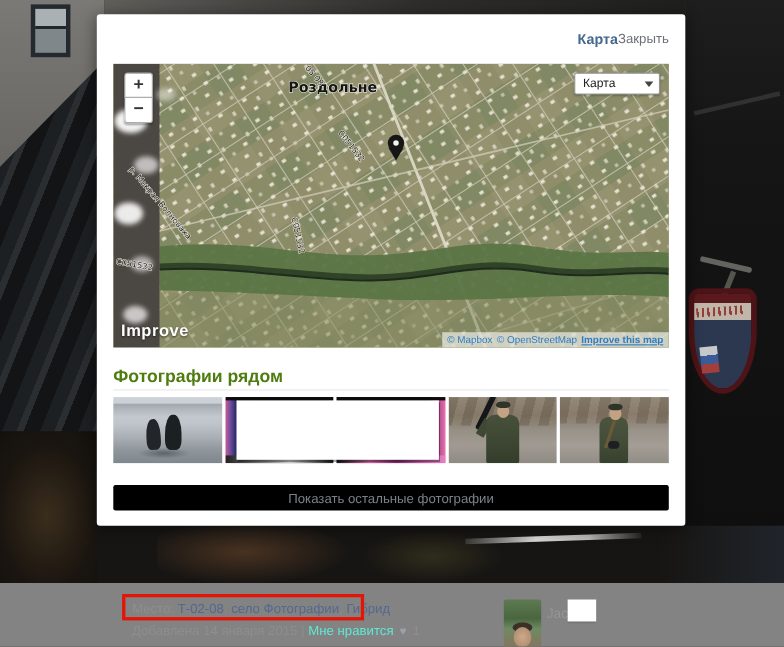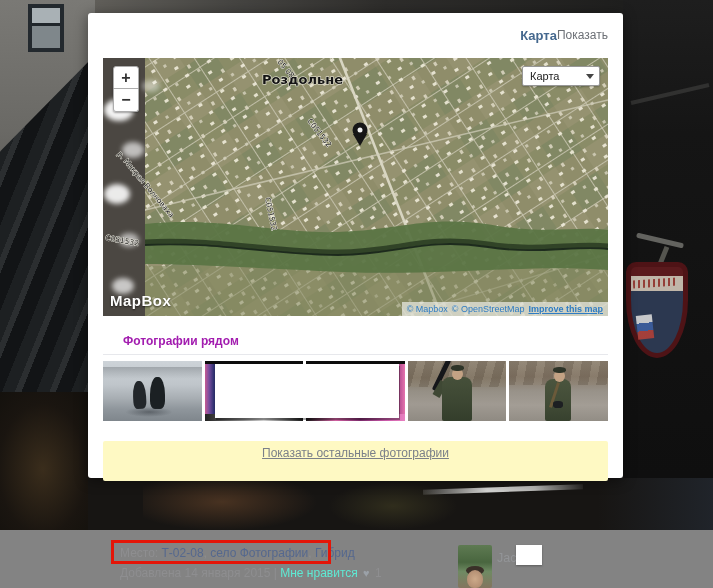--- a/index.html
+++ b/index.html
@@ -73,21 +73,21 @@
   #layer-arrow { margin-left:auto; width:0; height:0; border-left:4px solid transparent;
     border-right:4px solid transparent; border-top:5px solid #444; }
   #map-logo { left:7px; bottom:7px; color:#fff; font-size:15px; font-weight:bold;
     letter-spacing:.5px; text-shadow:0 1px 2px rgba(0,0,0,.6); }
   #map-attrib { right:0; bottom:0; background:rgba(255,255,255,.6); font-size:9px;
     padding:2px 5px; display:flex; gap:4px; }
   #map-attrib span { color:#2e7cc3; cursor:pointer; }
   #attrib-improve { text-decoration:underline;font-weight:bold; }
 
   
-  #photos-title { left:15px; top:321px; color:#a21caf; font-size:12px; font-weight:bold;margin-left:20px; }
+  #photos-title { left:15px; top:321px; color:#4d7c0f; font-size:16px; font-weight:bold; }
   #photos-divider { left:15px; top:341px; width:505px; height:1px; background:#e7e8ec; }
   #thumbs { left:15px; top:348px; width:505px; height:60px; display:flex; gap:3px; }
   .thumb { flex:1; height:60px; position:relative; overflow:hidden; cursor:pointer; }
   #thumb-1 { background:linear-gradient(180deg,#cdd3d8 0%,#bfc5ca 40%,#a8aeb3 62%,#8f969c 80%,#7f868c 100%); }
   .t1-ridge { left:0; top:6px; width:100%; height:12px; opacity:.8;
     background:linear-gradient(180deg,#969ca1,rgba(170,176,181,0)); }
   .t1-fig1 { left:30px; top:20px; width:13px; height:28px; background:#22262a;
     border-radius:45% 45% 32% 32% / 55% 55% 25% 25%; transform:rotate(-3deg); }
   .t1-fig2 { left:47px; top:16px; width:15px; height:32px; background:#1b2023;
     border-radius:45% 45% 32% 32% / 55% 55% 25% 25%; }
@@ -115,23 +115,23 @@
   .t5-rocks { left:0; top:0; width:100%; height:24px; opacity:.7;
     background:repeating-linear-gradient(100deg,rgba(92,80,64,.5) 0 10px,rgba(142,130,110,.35) 10px 18px); }
   .t5-body { left:36px; top:18px; width:26px; height:42px; border-radius:8px 8px 2px 2px;
     background:linear-gradient(180deg,#4b553e 0%,#414b36 60%,#37412e 100%); }
   .t5-head { left:45px; top:9px; width:11px; height:12px; background:#c3a284; border-radius:50%; }
   .t5-hat { left:44px; top:6px; width:13px; height:6px; background:#2e3428; border-radius:45%; }
   .t5-strap { left:44px; top:21px; width:3px; height:26px; background:#6b5a3a; transform:rotate(18deg); }
   .t5-hands { left:44px; top:40px; width:10px; height:7px; background:#1d1f22; border-radius:40%; }
   #thumbs-redaction { left:112px; top:3px; width:184px; height:54px; background:#fff;
     box-shadow:1px 2px 0 rgba(0,0,0,.35); z-index:3; }
-  #show-more-btn { left:15px; top:428px; width:505px; height:40px; background:#fef9c3;
+  #show-more-btn { left:15px; top:428px; width:505px; height:23px; background:#000000;
     border-radius:2px; color:#7b8089; font-size:12px; line-height:24px; text-align:center;
-    cursor:pointer;text-decoration:underline; }
+    cursor:pointer; }
 
   
   #place-line { left:120px; top:546px; font-size:12px; color:#8e8e90; z-index:6; white-space:nowrap; }
   .place-link { color:#55688e; cursor:pointer; }
   #added-line { left:120px; top:566px; font-size:12px; color:#8e8e90; z-index:6; white-space:nowrap; }
   #like-link { color:#5eead4; cursor:pointer;text-align:center; }
   #heart-glyph { color:#9ba1a8; font-size:11px; margin:0 2px; }
   #uploader-avatar { left:458px; top:545px; width:34px; height:43px; overflow:hidden;
     border-radius:2px; z-index:6; cursor:pointer;
     background:linear-gradient(180deg,#5e7a52 0%,#49663f 40%,#6f8a63 62%,#84755f 100%); }
@@ -168,21 +168,21 @@
   <div class="abs" id="bg-wheel-blob"></div>
   <div class="abs" id="bg-camo-blob"></div>
   <div class="abs" id="bg-pipe"></div>
   <div class="abs" id="bg-dark-right-blob"></div>
 </div>
 <div class="abs" id="bg-page"></div>
 
 <div class="abs" id="modal">
   <div class="abs" id="modal-header">
     <span id="modal-title">Карта</span>
-    <span id="modal-close">Показать</span>
+    <span id="modal-close">Закрыть</span>
   </div>
 
   <div class="abs" id="map-wrap">
     <svg id="map-svg" width="505" height="258" viewBox="0 0 505 258">
       <defs>
         <filter id="blur3">
             <feGaussianBlur stdDeviation="2.5"></feGaussianBlur>
           </filter>
         <pattern id="fields" width="64" height="52" patternUnits="userSpaceOnUse" patternTransform="rotate(-33)">
           <rect width="64" height="52" fill="#8e906e"></rect>
@@ -235,21 +235,21 @@
     </svg>
 
     <div class="abs" id="zoomctl">
       <div class="zoombtn" id="zoom-in">+</div>
       <div class="zoombtn" id="zoom-out">−</div>
     </div>
     <div class="abs" id="layer-select">
       <span>Карта</span>
       <span id="layer-arrow"></span>
     </div>
-    <div class="abs" id="map-logo">MapBox</div>
+    <div class="abs" id="map-logo">Improve</div>
     <div class="abs" id="map-attrib">
       <span>© Mapbox</span>
       <span>© OpenStreetMap</span>
       <span id="attrib-improve">Improve this map</span>
     </div>
   </div>
 
   <div class="abs" id="photos-title">Фотографии рядом</div>
   <div class="abs" id="photos-divider"></div>
 

